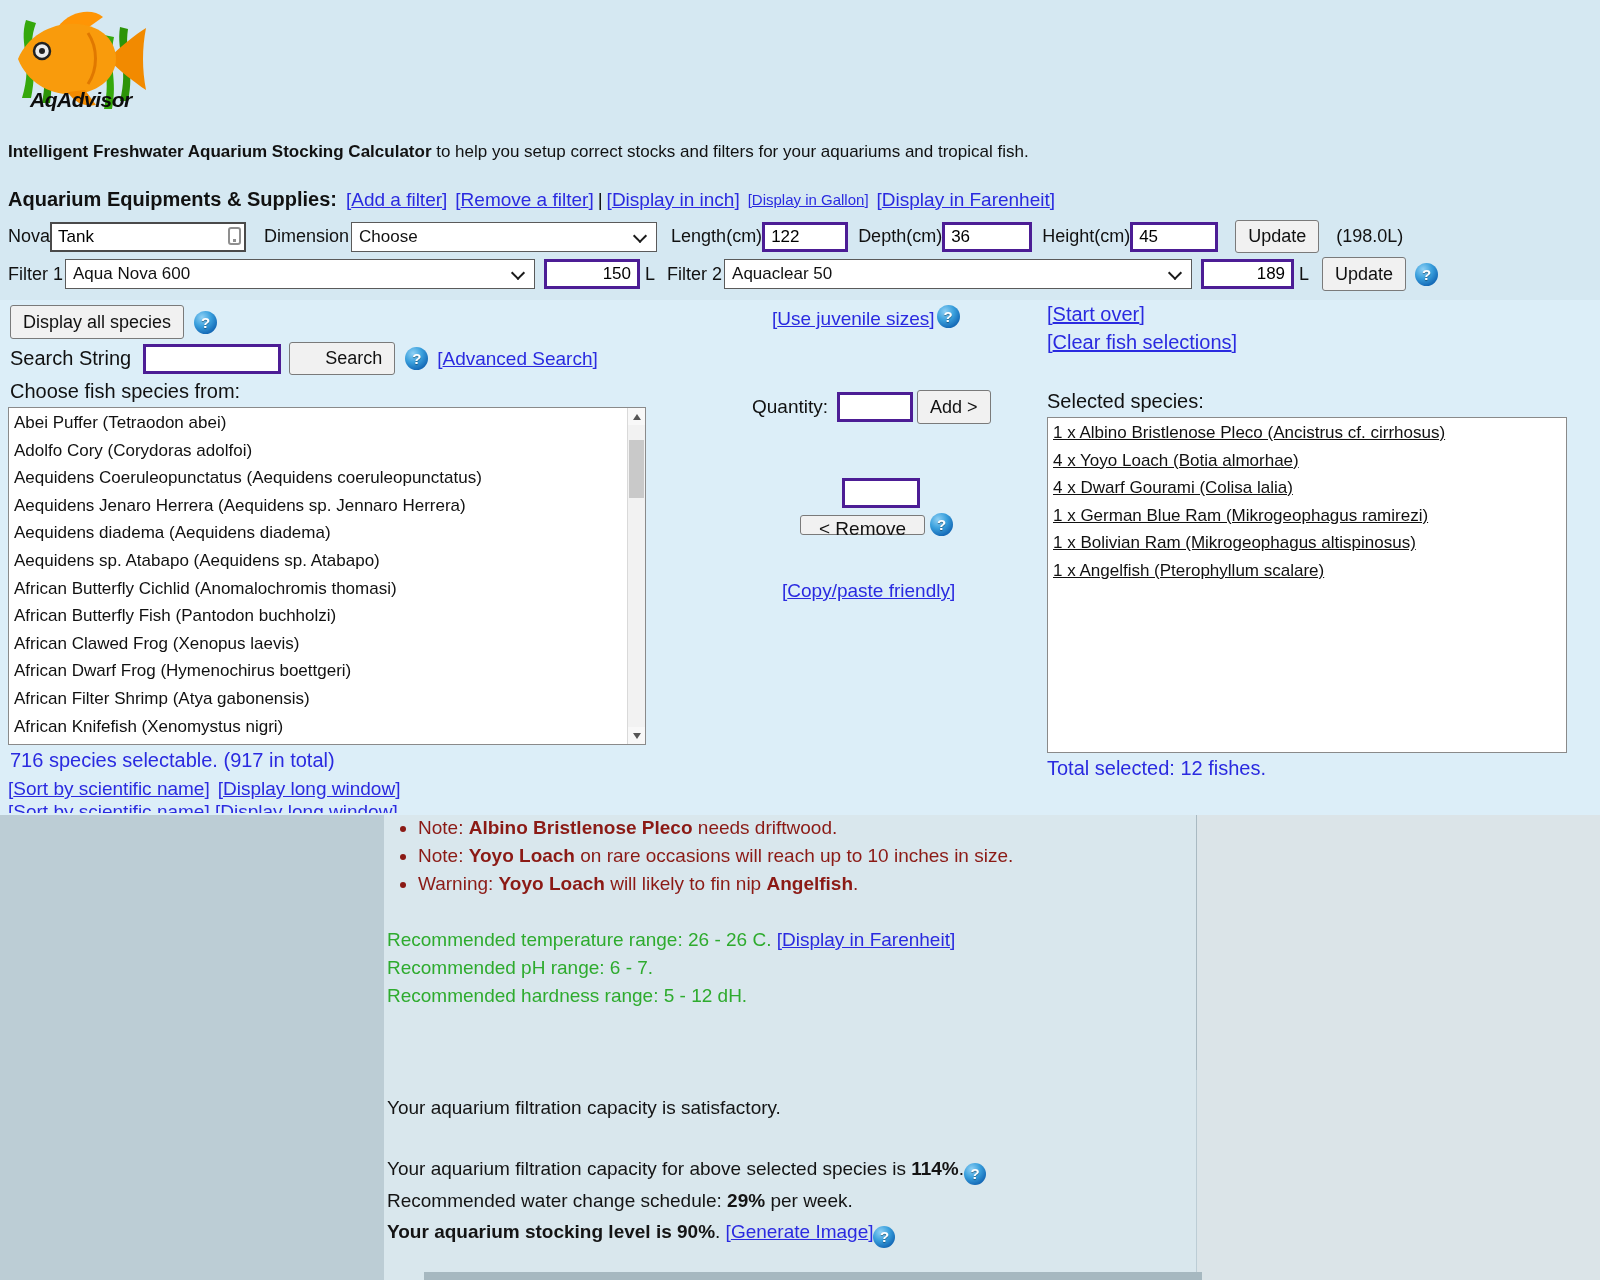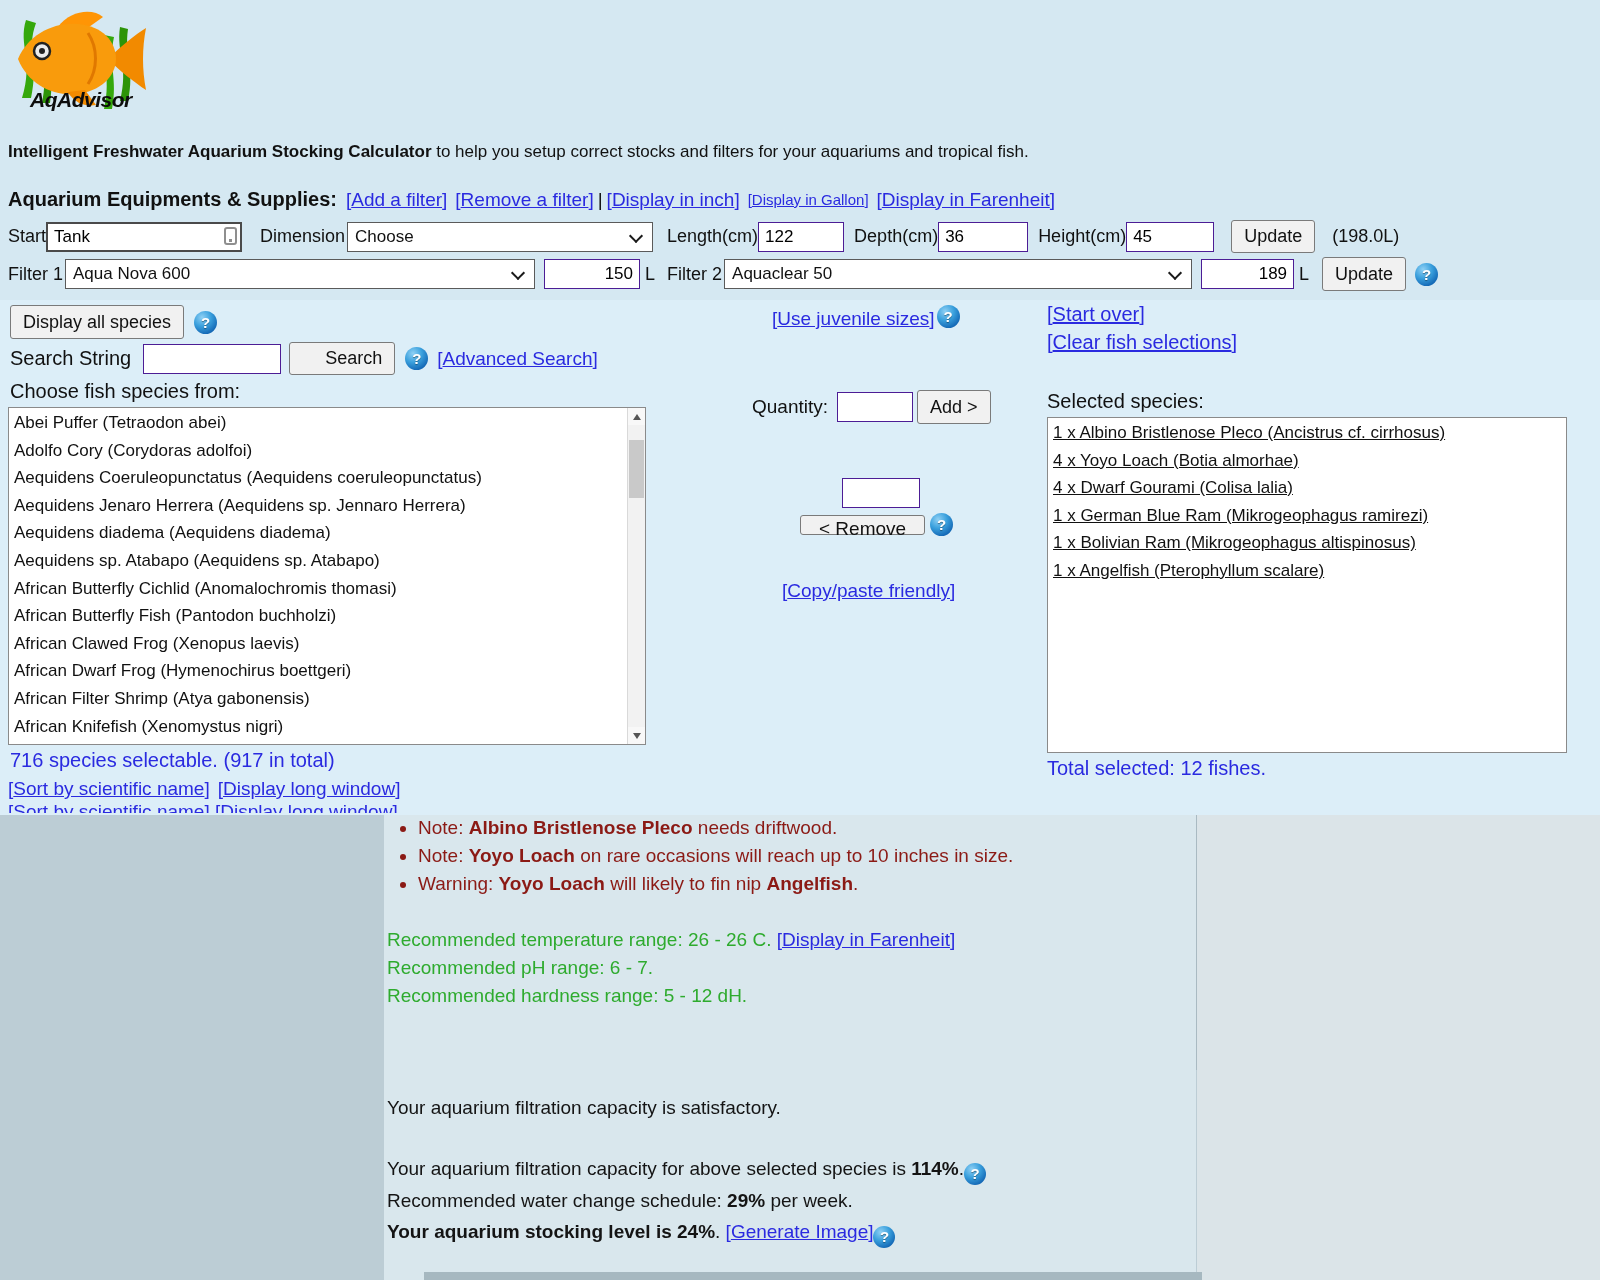--- a/index.html
+++ b/index.html
@@ -16,21 +16,21 @@
   .abs{position:absolute;}
   .lbl{font-size:18px;color:#111;}
   .big{font-size:20px;}
   .bluetext{color:#2a2ae0;}
   .lnk{color:#2a2ae0;text-decoration:underline;cursor:pointer;}
   .bracketed{color:#2a2ae0;text-decoration:none;white-space:nowrap;}
   .bracketed::before{content:"[";text-decoration:none;}
   .bracketed::after{content:"]";text-decoration:none;}
   .sep{color:#111;margin:0 4px;}
 
-  .inp{border:1px solid #4c1d95;background:#fff;height:30px;box-sizing:border-box;
+  .inp{border:3px solid #4c1d95;background:#fff;height:30px;box-sizing:border-box;
        font-family:"Liberation Sans",sans-serif;font-size:17px;padding:2px 6px;}
   .inp.right{text-align:right;}
   .inp.namefield{border:2px solid #4a4a4a;padding-right:24px;}
   .btn{background:#f1f1f1;border:1px solid #7a7a7a;border-radius:3px;height:33px;
        box-sizing:border-box;font-family:"Liberation Sans",sans-serif;font-size:18px;
        padding:2px 12px;color:#111;cursor:pointer;}
   .sel{position:relative;background:#fff;border:1px solid #5a5a5a;height:30px;box-sizing:border-box;
        font-size:17px;display:inline-flex;align-items:center;padding:0 30px 0 7px;cursor:pointer;}
   .sel::after{content:"";position:absolute;right:11px;top:8px;width:8px;height:8px;
        border-right:2px solid #1a1a1a;border-bottom:2px solid #1a1a1a;transform:rotate(45deg);}
@@ -99,21 +99,21 @@
     <b class="big">Aquarium Equipments &amp; Supplies:</b>
     <span class="bracketed" style="font-size:19px;margin-left:9px;"><a class="lnk">Add a filter</a></span>
     <span class="bracketed" style="font-size:19px;margin-left:8px;"><a class="lnk">Remove a filter</a></span>
     <span class="sep" style="font-size:19px;">|</span>
     <span class="bracketed" style="font-size:19px;"><a class="lnk">Display in inch</a></span>
     <span class="bracketed" style="font-size:15px;margin-left:8px;"><a class="lnk">Display in Gallon</a></span>
     <span class="bracketed" style="font-size:19px;margin-left:8px;"><a class="lnk">Display in Farenheit</a></span>
   </div>
 
   <div class="row" style="left:8px;top:220px;">
-    <span class="lbl">Start</span>
+    <span class="lbl">Nova</span>
     <span style="position:relative;display:inline-block;">
       <input class="inp namefield" style="width: 196px;" value="Tank">
       <span class="autofill-icon"></span>
     </span>
     <span class="lbl" style="margin-left:18px;">Dimension</span>
     <span class="sel" style="width:306px;margin-left:2px;">
         <span>Choose</span>
       </span>
     <span class="lbl" style="margin-left:14px;">Length(cm)</span>
     <input class="inp" style="width: 86px;" value="122">
@@ -251,15 +251,15 @@
 
   <div class="abs stat" style="left:387px;top:1158px;">
     <span>Your aquarium filtration capacity for above selected species is </span><b>114%</b><span>.</span><span class="qicon" style="width:22px;height:22px;vertical-align:-4px;">?</span>
   </div>
 
   <div class="abs stat" style="left:387px;top:1190px;">
     <span>Recommended water change schedule: </span><b>29%</b><span> per week.</span>
   </div>
 
   <div class="abs stat" style="left:387px;top:1221px;">
-    <b>Your aquarium stocking level is 24%</b><span>. </span><span class="bracketed" style="font-size:19px;"><a class="lnk">Generate Image</a></span><span class="qicon" style="width:22px;height:22px;vertical-align:-4px;">?</span>
+    <b>Your aquarium stocking level is 90%</b><span>. </span><span class="bracketed" style="font-size:19px;"><a class="lnk">Generate Image</a></span><span class="qicon" style="width:22px;height:22px;vertical-align:-4px;">?</span>
   </div>
 </div>
 
 </body></html>

